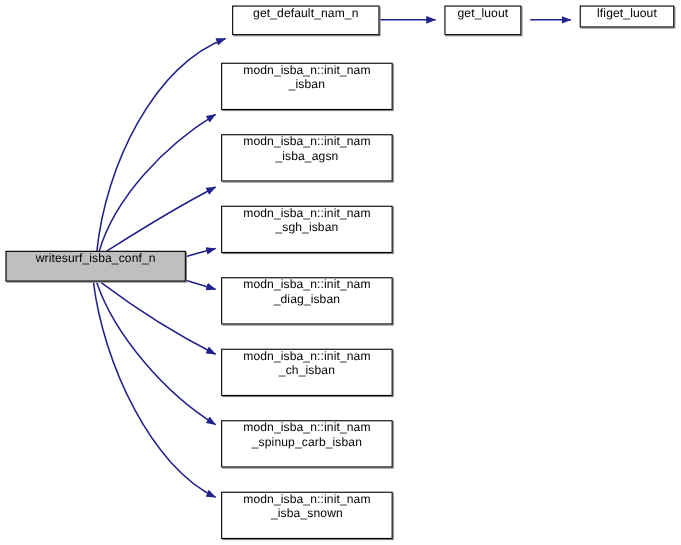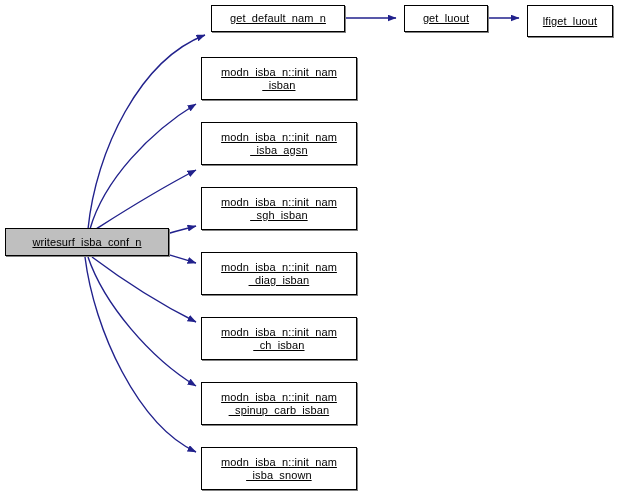--- a/index.html
+++ b/index.html
@@ -22,30 +22,29 @@
     width: 619px;
     height: 495px;
   }
   .gnode {
     position: absolute;
     box-sizing: border-box;
     background: #ffffff;
     border: 1px solid #000000;
     box-shadow: 1px 1px 0 0 #808080;
     display: flex;
-    align-items: center;
+    align-items: flex-start;
     justify-content: center;
     text-align: center;
     color: #000000;
     font-size: 11px;
     line-height: 13px;
     letter-spacing: 0.1px;
     white-space: pre-line;
     z-index: 2;
-    text-decoration: underline;
   }
   .gnode.root {
     background: #bfbfbf;
     border: 1px solid #000000;
   }
   .gnode .lbl {
     display: block;
     padding: 0 3px;
     white-space: pre-line;
   }
@@ -85,17 +84,17 @@
       <div class="gnode" style="left: 201px; top: 187px; width: 156px; height: 43px;"><span class="lbl">modn_isba_n::init_nam
 _sgh_isban</span></div>
       <div class="gnode" style="left: 201px; top: 252px; width: 156px; height: 43px;"><span class="lbl">modn_isba_n::init_nam
 _diag_isban</span></div>
       <div class="gnode" style="left: 201px; top: 317px; width: 156px; height: 43px;"><span class="lbl">modn_isba_n::init_nam
 _ch_isban</span></div>
       <div class="gnode" style="left: 201px; top: 382px; width: 156px; height: 43px;"><span class="lbl">modn_isba_n::init_nam
 _spinup_carb_isban</span></div>
       <div class="gnode" style="left: 201px; top: 447px; width: 156px; height: 43px;"><span class="lbl">modn_isba_n::init_nam
 _isba_snown</span></div>
-      <div class="gnode" style="left: 404px; top: 5px; width: 84px; height: 27px;"><span class="lbl">get_luout</span></div>
-      <div class="gnode" style="left: 527px; top: 5px; width: 86px; height: 32px;"><span class="lbl">lfiget_luout</span></div>
+      <div class="gnode" style="left: 404px; top: 5px; width: 70px; height: 27px;"><span class="lbl">get_luout</span></div>
+      <div class="gnode" style="left: 527px; top: 5px; width: 86px; height: 20px;"><span class="lbl">lfiget_luout</span></div>
     </div>
 
 </div>
 
 </body></html>

